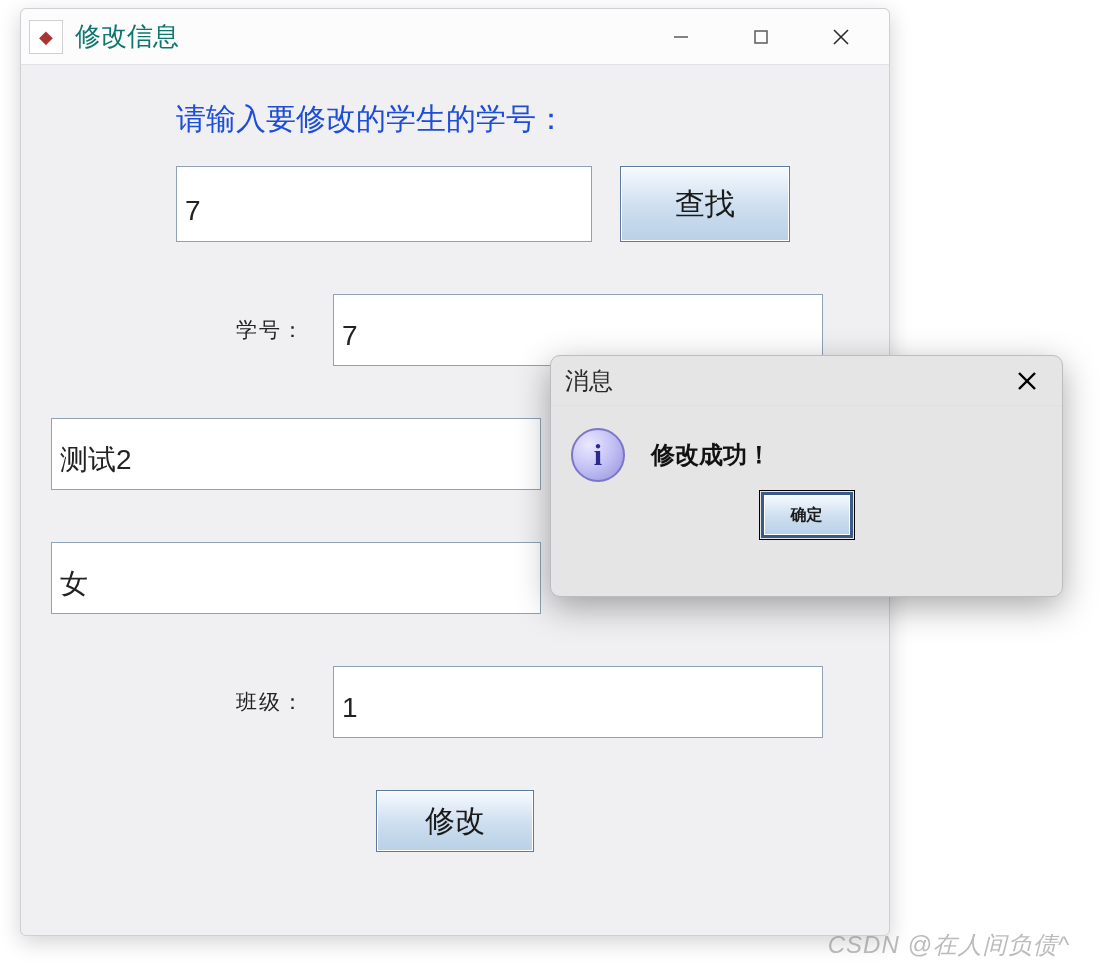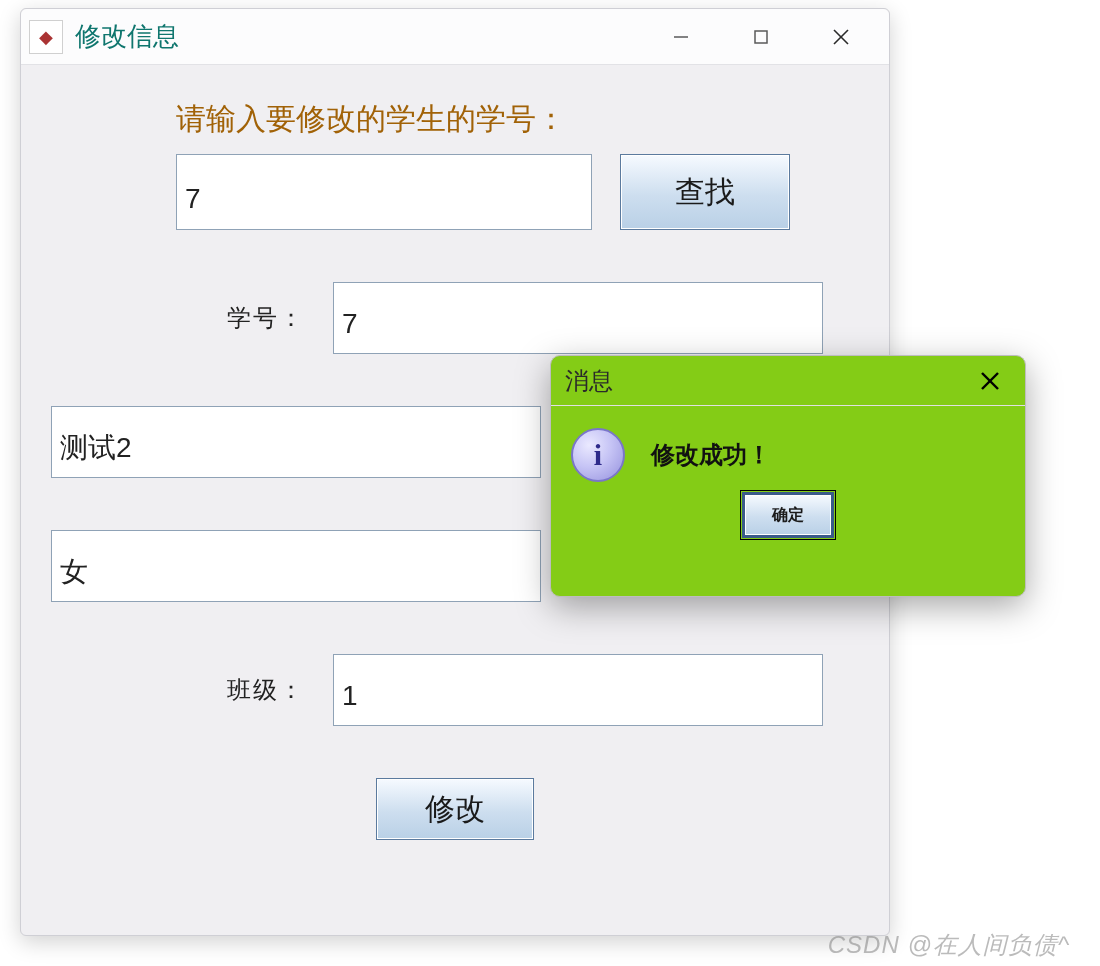--- a/index.html
+++ b/index.html
@@ -50,23 +50,23 @@
     display:flex; align-items:center; justify-content:center;
     color:#5a5a5a; font-size:18px;
   }
   .tb-btn.close svg { width:20px; height:20px; }
   .content {
     padding: 34px 30px 30px 30px;
     position: relative;
   }
   .prompt {
     font-size: 30px;
-    color: #a16207;
+    color: #1d4ed8;
     margin-left: 125px;
-    margin-bottom: 14px;
+    margin-bottom: 26px;
   }
   .search-row {
     display:flex;
     align-items:stretch;
     margin-left: 125px;
     gap: 28px;
     margin-bottom: 52px;
   }
   .search-input {
     width: 416px;
@@ -92,21 +92,21 @@
   .search-btn { width: 170px; height: 76px; }
   .form-row {
     display:flex;
     align-items:center;
     margin-bottom: 52px;
   }
   .form-label {
     width: 282px;
     text-align:right;
     padding-right: 28px;
-    font-size: 24px;
+    font-size: 21px;
     color:#222;
     letter-spacing: 2px;
   }
   .form-input {
     width: 490px;
     height: 72px;
     border: 1.6px solid #8fa2b6;
     background:#fff;
     font-size: 28px;
     padding: 16px 8px 4px 8px;
@@ -118,23 +118,23 @@
     justify-content:center;
     margin-top: 10px;
   }
   .submit-btn { width: 158px; height: 62px; }
 
   
   .dialog {
     position:absolute;
     left: 550px;
     top: 355px;
-    width: 476px;
+    width: 513px;
     height: 242px;
-    background:#84cc16;
+    background:#e5e5e5;
     border: 1px solid #bdbdbd;
     border-radius: 10px;
     box-shadow: 0 10px 34px rgba(0,0,0,0.34);
     z-index: 10;
   }
   .dialog-title {
     height: 50px;
     display:flex;
     align-items:center;
     padding: 0 14px;

